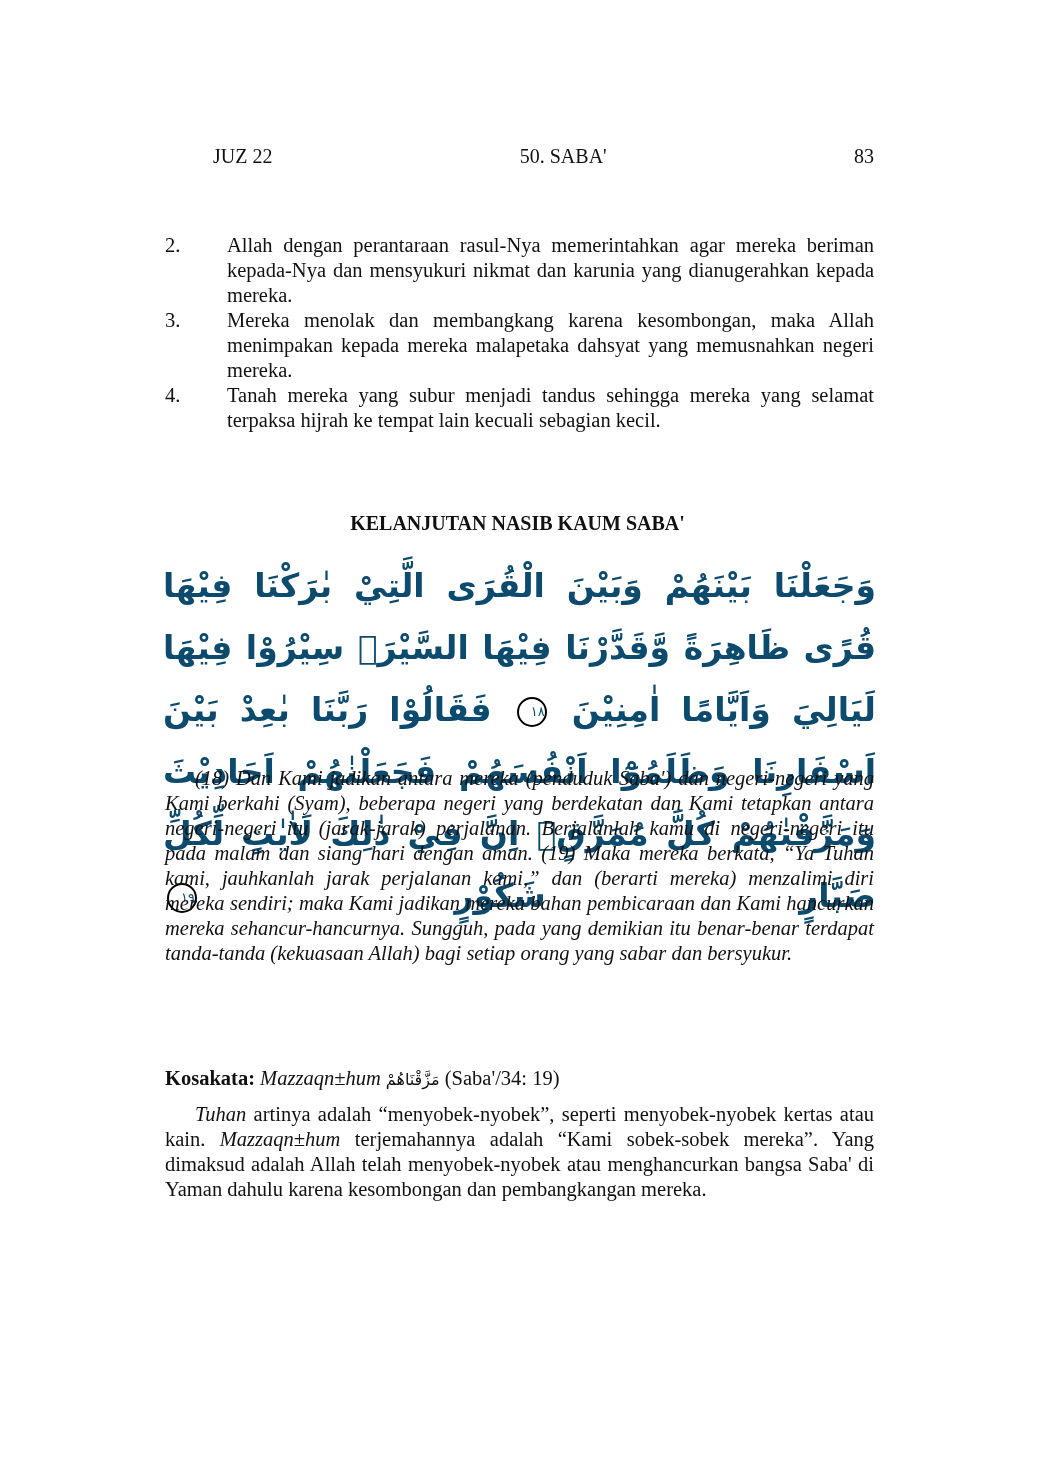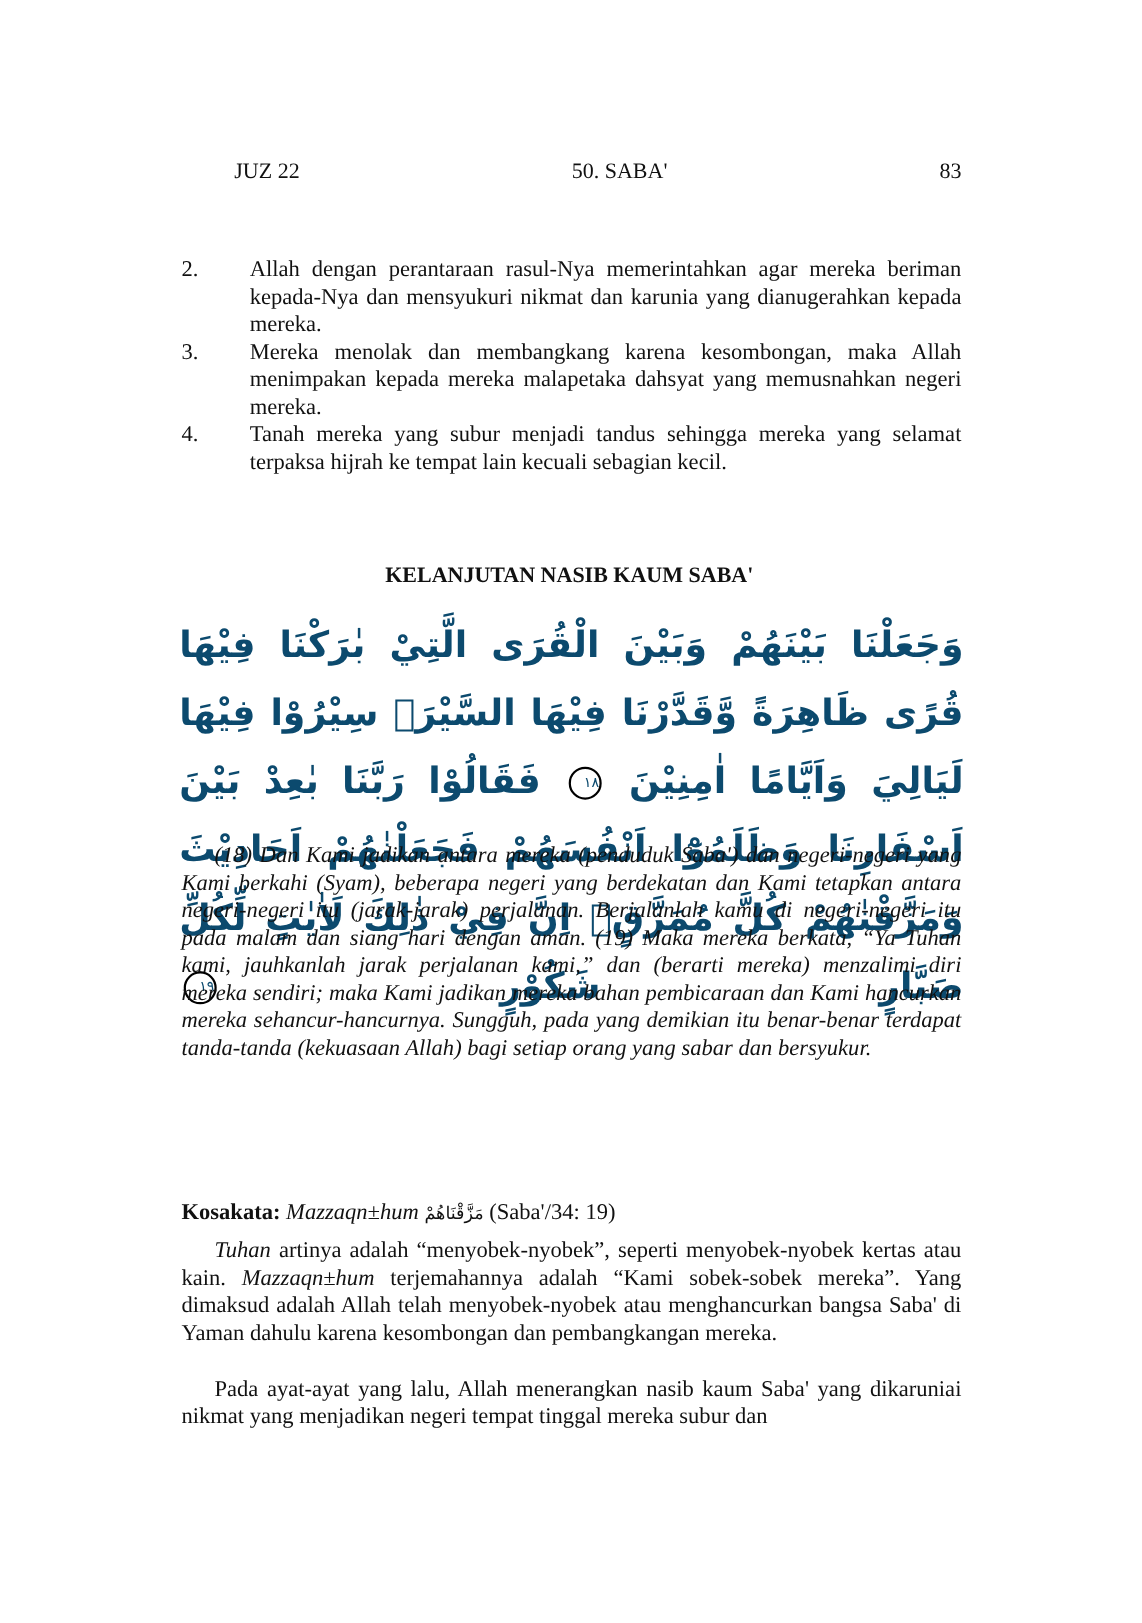--- a/index.html
+++ b/index.html
@@ -18,21 +18,21 @@
   .arabic { position: absolute; top: 555px; left: 163px; width: 713px; direction: rtl;
             font-family: "DejaVu Sans", sans-serif; font-weight: bold; font-size: 33px;
             line-height: 62px; text-align: justify; text-align-last: justify; color: #0c4a6e; }
   .arabic .ayah-num { display: inline-block; width: 26px; height: 26px; border: 2px solid #000;
                       border-radius: 50%; font-size: 13px; line-height: 26px; text-align: center;
                       vertical-align: middle; margin: 0 4px; font-weight: normal; }
   .block { position: absolute; left: 165px; width: 709px; font-size: 20.5px; line-height: 25px; }
   .heading { font-weight: bold; font-size: 20.5px; }
   .para { text-align: justify; text-indent: 30px; margin: 0; }
   .italic { font-style: italic; }
-  .kosa-line { font-size: 20.5px; margin-top: 24px; }
+  .kosa-line { font-size: 20.5px; }
   .kosa-line .arab-word { font-family: "DejaVu Sans", sans-serif; font-size: 16px; }
 </style>
 </head>
 <body>
 
 <div class="header">
   <span>JUZ 22</span>
   <span>50. SABA'</span>
   <span>83</span>
 </div>
@@ -69,14 +69,13 @@
   <div class="kosa-line">
     <b>Kosakata:</b>
     <i>Mazzaqn±hum</i>
     <span class="arab-word">مَزَّقْنَاهُمْ</span>
     <span>(Saba'/34: 19)</span>
   </div>
   <p class="para" style="margin-top:10px;"><i>Tuhan</i><span> artinya adalah “menyobek-nyobek”, seperti menyobek-nyobek kertas atau kain. </span><i>Mazzaqn±hum</i><span> terjemahannya adalah “Kami sobek-sobek mereka”. Yang dimaksud adalah Allah telah menyobek-nyobek atau menghancurkan bangsa Saba' di Yaman dahulu karena kesombongan dan pembangkangan mereka.</span></p>
 </div>
 
 <div class="block" style="top:1251px;">
-  <p class="para">Pada ayat-ayat yang lalu, Allah menerangkan nasib kaum Saba' yang dikaruniai nikmat yang menjadikan negeri tempat tinggal mereka subur dan</p>
 </div>
 
 </body></html>

